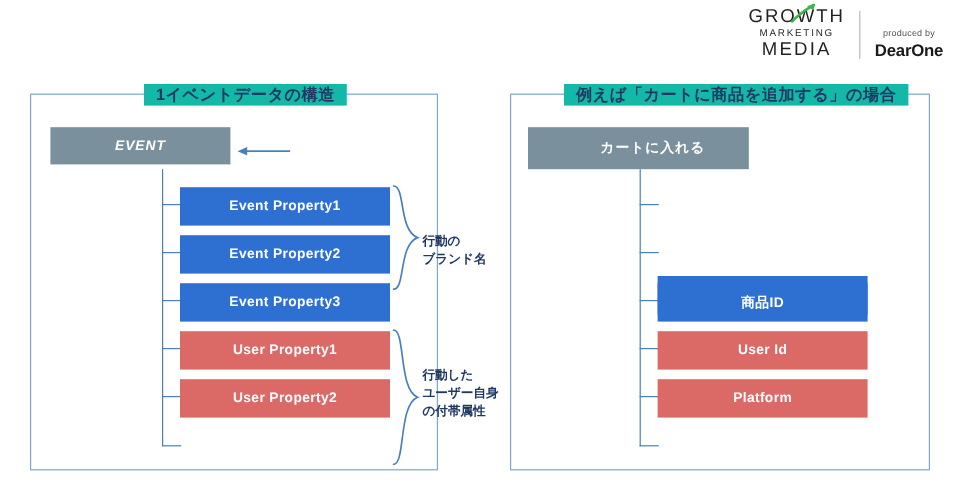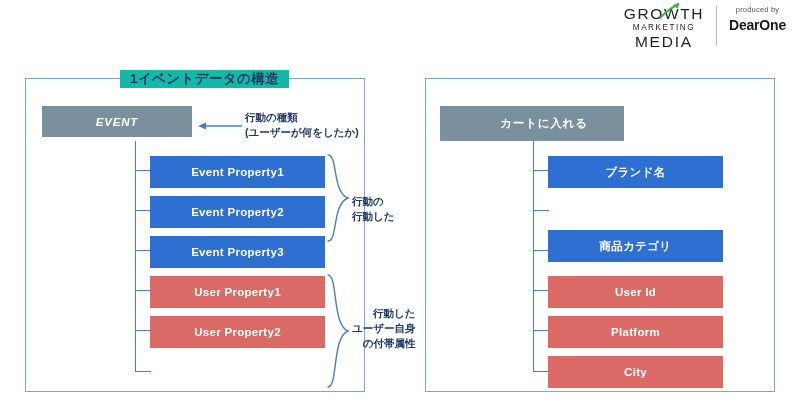--- a/index.html
+++ b/index.html
@@ -6,21 +6,21 @@
   body{
     width:800px;height:420px;
     background:#ffffff;
     font-family:"Liberation Sans","DejaVu Sans",sans-serif;
     overflow:hidden;
     position:relative;
   }
   .canvas{position:absolute;left:0;top:0;width:800px;height:420px;}
 
   
-  .brand{position:absolute;right:14px;top:6px;display:flex;align-items:flex-start;gap:12px;}
+  .brand{position:absolute;right:14px;top:6px;display:flex;align-items:flex-end;gap:12px;}
   .gm-logo{display:flex;flex-direction:column;align-items:center;line-height:1;position:relative;}
   .gm-logo .l1{font-size:15.5px;letter-spacing:1.6px;color:#231f20;font-weight:400;}
   .gm-logo .l2{font-size:8.2px;letter-spacing:1.5px;color:#231f20;margin-top:2px;font-weight:400;}
   .gm-logo .l3{font-size:15.5px;letter-spacing:1.8px;color:#231f20;margin-top:2px;font-weight:400;}
   .swoosh{position:absolute;left:35px;top:-3px;width:22px;height:16px;}
   .divider{width:1px;height:40px;background:#b9b9b9;}
   .dearone{display:flex;flex-direction:column;align-items:center;line-height:1;}
   .dearone .p1{font-size:7.5px;color:#555;letter-spacing:.2px;}
   .dearone .p2{font-size:14px;color:#1a1a1a;font-weight:bold;margin-top:4px;letter-spacing:-.2px;}
 
@@ -63,21 +63,21 @@
   .hline{position:absolute;height:1.4px;background:#4a7fbf;}
 
   
   .annot{
     position:absolute;font-size:10.5px;font-weight:bold;color:#1f3864;
     line-height:1.45;white-space:pre-line;
   }
   #annot-event{left:245px;top:110px;}
   #annot-event-arrow{position:absolute;left:198px;top:122px;width:44px;height:8px;}
   #annot-evprop{left:352px;top:194px;}
-  #annot-usprop{left:352px;top:306px;text-align:right;}
+  #annot-usprop{left:352px;top:306px;}
 
   .brace{position:absolute;}
 </style>
 </head>
 <body>
 
 <div class="canvas">
 
   <div class="brand">
     <div class="gm-logo">
@@ -113,48 +113,46 @@
   <div class="prop blue left-col" style="top:156px;">Event Property1</div>
   <div class="prop blue left-col" style="top:196px;">Event Property2</div>
   <div class="prop blue left-col" style="top:236px;">Event Property3</div>
   <div class="prop red left-col" style="top:276px;">User Property1</div>
   <div class="prop red left-col" style="top:316px;">User Property2</div>
 
   <svg id="annot-event-arrow" viewBox="0 0 44 8">
     <line x1="44" y1="4" x2="7" y2="4" stroke="#4a7fbf" stroke-width="1.4"></line>
     <path d="M0 4 L8 0.5 L8 7.5 Z" fill="#4a7fbf"></path>
   </svg>
-  <div class="annot" id="annot-event">行動の種類
-(ユーザーが何をしたか)</div>
 
   <svg class="brace" style="left:326px;top:154px;width:24px;height:88px;" viewBox="0 0 24 88">
     <path d="M2 1 C12 1, 6 38, 22 44 C6 50, 12 87, 2 87" stroke="#4a7fbf" stroke-width="1.4" fill="none" stroke-linecap="round"></path>
   </svg>
   <div class="annot" id="annot-evprop">行動の
-行動した</div>
+ブランド名</div>
 
   <svg class="brace" style="left:326px;top:274px;width:24px;height:114px;" viewBox="0 0 24 114">
     <path d="M2 1 C12 1, 6 51, 22 57 C6 63, 12 113, 2 113" stroke="#4a7fbf" stroke-width="1.4" fill="none" stroke-linecap="round"></path>
   </svg>
   <div class="annot" id="annot-usprop">行動した
 ユーザー自身
 の付帯属性</div>
 
   <div class="panel" id="panel-right"></div>
+  <div class="panel-title" id="title-right">例えば「カートに商品を追加する」の場合</div>
 
   <div class="gray-box" id="cart-box">カートに入れる</div>
 
   <div class="vline" style="left:533px;top:141px;height:231px;"></div>
 
   <div class="hline" style="left:533px;top:170px;width:16px;"></div>
   <div class="hline" style="left:533px;top:210px;width:16px;"></div>
   <div class="hline" style="left:533px;top:250px;width:16px;"></div>
   <div class="hline" style="left:533px;top:290px;width:16px;"></div>
   <div class="hline" style="left:533px;top:330px;width:16px;"></div>
   <div class="hline" style="left:533px;top:371px;width:16px;"></div>
 
-  <div class="prop blue right-col" style="top:156px;">ブランド名</div>
   <div class="prop blue right-col" style="top:196px;margin-top:34px;">商品カテゴリ</div>
+  <div class="prop blue right-col" style="top:236px;">商品ID</div>
   <div class="prop red right-col" style="top:276px;">User Id</div>
   <div class="prop red right-col" style="top:316px;">Platform</div>
-  <div class="prop red right-col" style="top:356px;">City</div>
 
 </div>
 
 </body></html>

